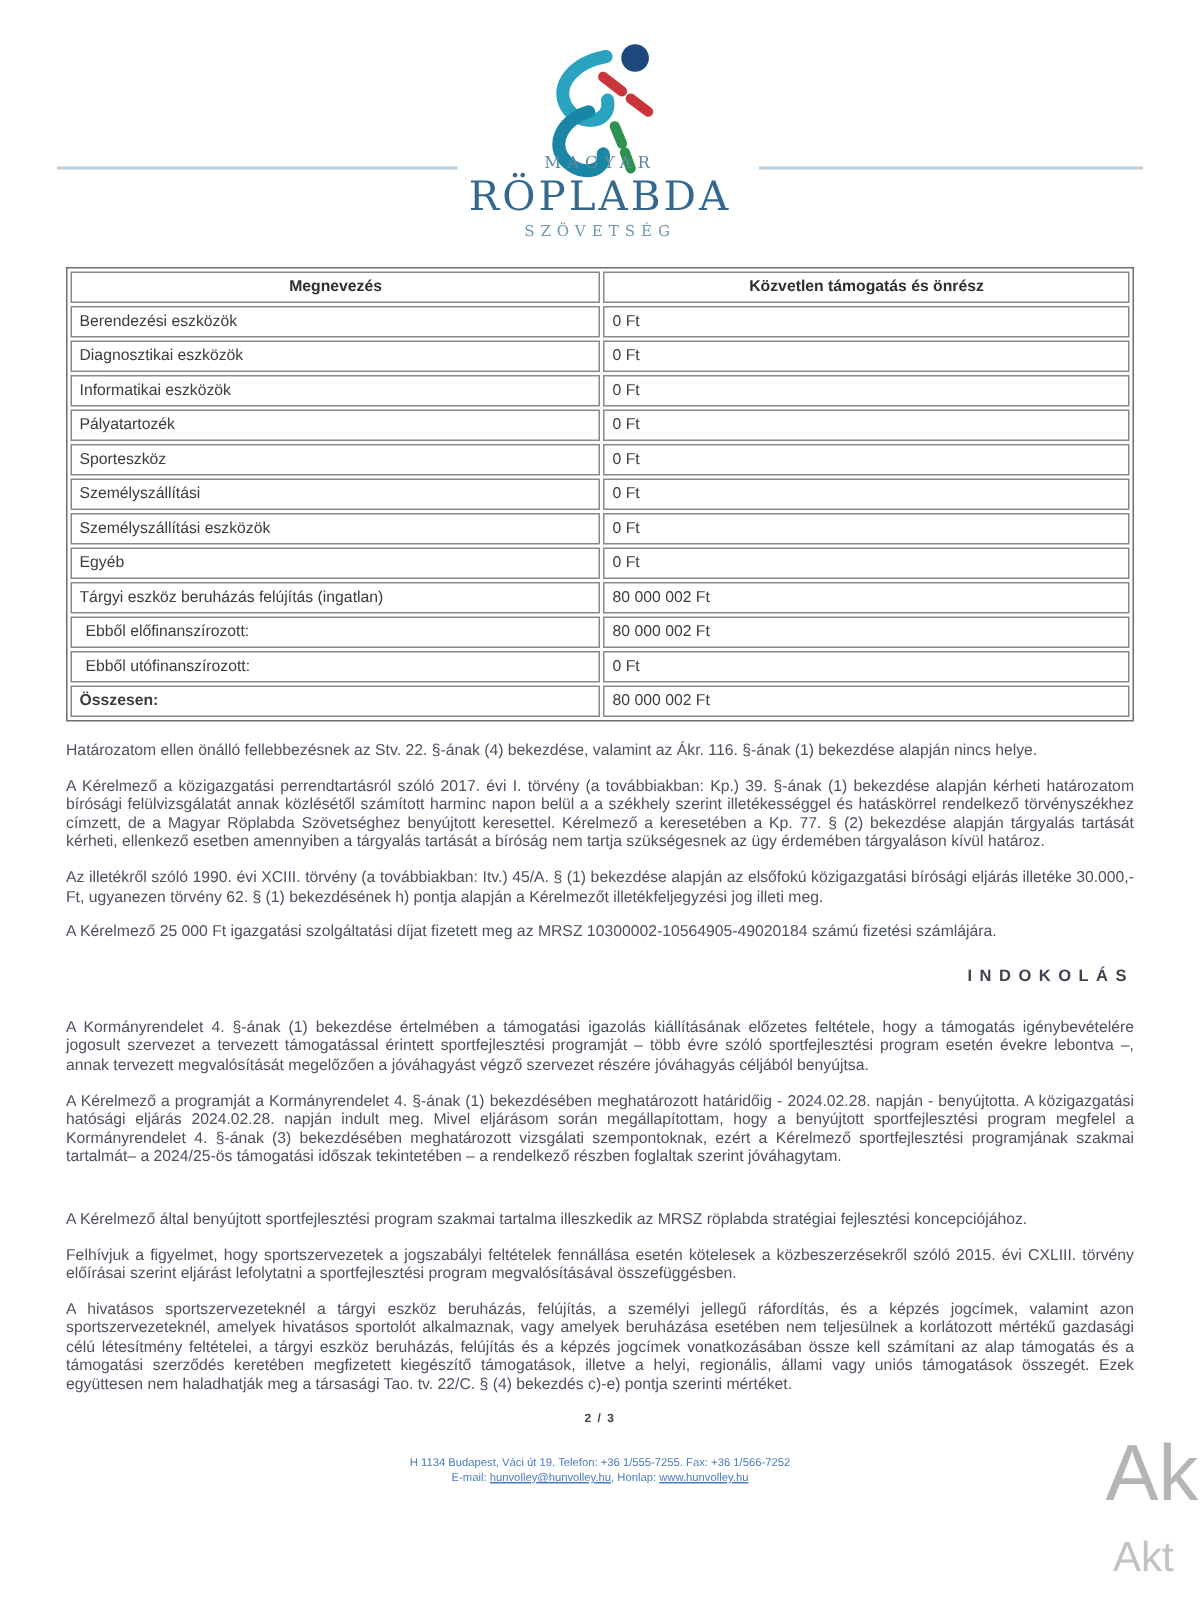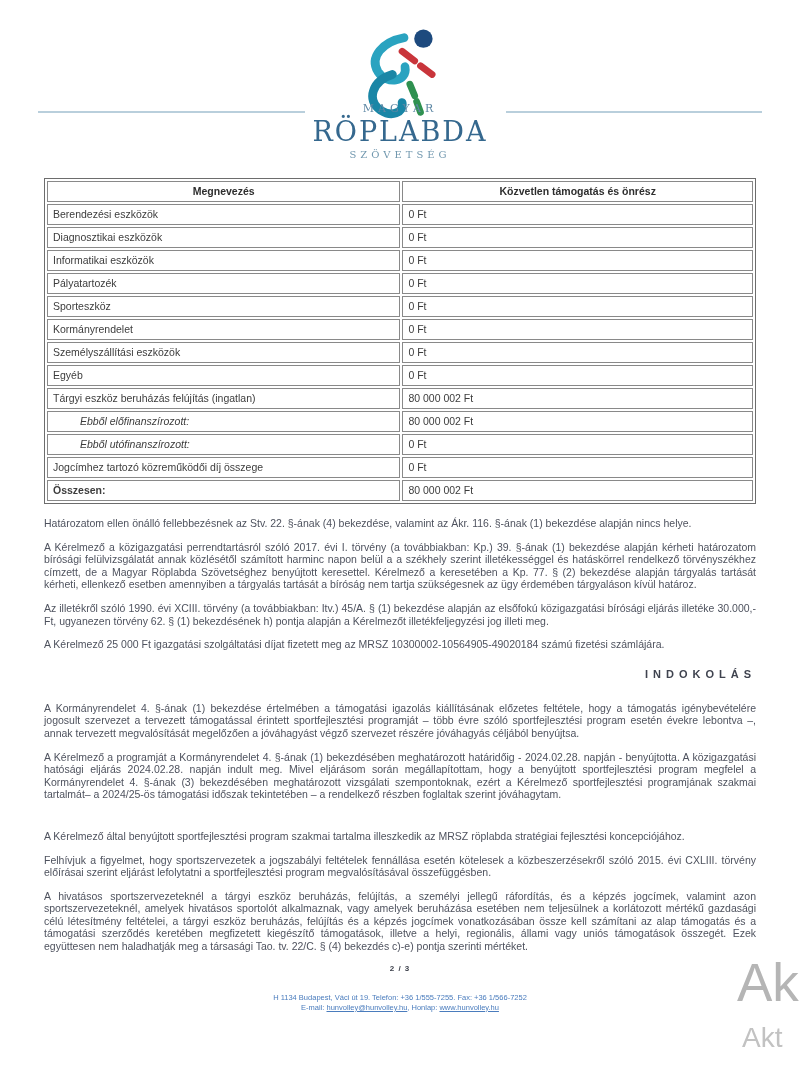--- a/index.html
+++ b/index.html
@@ -19,21 +19,21 @@
   .wm-main { font-family: "DejaVu Serif", serif; font-size: 27px; letter-spacing: 2px; color: #35688e; margin-top: 1px; }
   .wm-sub { font-family: "DejaVu Serif", serif; font-size: 10px; letter-spacing: 4px; color: #7097ae; margin-top: 2px; }
 
   
   .grant-table { width: 712px; margin: 0 44px; border-collapse: separate; border-spacing: 2px;
                  border: 1px solid #6d6d6d; background: #fff; }
   .grant-table th, .grant-table td { border: 1px solid #898989; font-size: 10.5px; padding: 3px 5px 4px 5px;
                  color: #3c3c3c; background: #fff; vertical-align: middle; }
   .grant-table th { font-weight: bold; text-align: center; color: #2e2e2e; }
   .col-label { width: 50.2%; margin-left: 45px; }
-  td.indent { padding-left: 32px; font-style: italic; }
+  td.indent { padding-left: 9px; }
   tr.total td:first-child { font-weight: bold; }
 
   
   .body-text { margin: 13px 44px 0 44px; }
   .body-text p { font-size: 10.5px; line-height: 12.6px; text-align: justify; margin-bottom: 11px; color: #4e525e; }
   .gap-lg { margin-top: 29px; }
   .indokolas { text-align: right; font-weight: bold; letter-spacing: 5px; font-size: 11px; color: #3f434f;
                margin: 17px 0 22px 0; }
 
   
@@ -93,45 +93,41 @@
       </tr>
       <tr>
         <td>Pályatartozék</td>
         <td>0 Ft</td>
       </tr>
       <tr>
         <td>Sporteszköz</td>
         <td>0 Ft</td>
       </tr>
       <tr>
-        <td>Kormányrendelet</td>
+        <td>Személyszállítási</td>
         <td>0 Ft</td>
       </tr>
       <tr>
         <td>Személyszállítási eszközök</td>
         <td>0 Ft</td>
       </tr>
       <tr>
         <td>Egyéb</td>
         <td>0 Ft</td>
       </tr>
       <tr>
         <td>Tárgyi eszköz beruházás felújítás (ingatlan)</td>
         <td>80 000 002 Ft</td>
       </tr>
       <tr>
         <td class="indent">Ebből előfinanszírozott:</td>
         <td>80 000 002 Ft</td>
       </tr>
       <tr>
         <td class="indent">Ebből utófinanszírozott:</td>
-        <td>0 Ft</td>
-      </tr>
-      <tr>
-        <td>Jogcímhez tartozó közreműködői díj összege</td>
         <td>0 Ft</td>
       </tr>
       <tr class="total">
         <td>Összesen:</td>
         <td>80 000 002 Ft</td>
       </tr>
     </tbody>
   </table>
 
   <div class="body-text">

